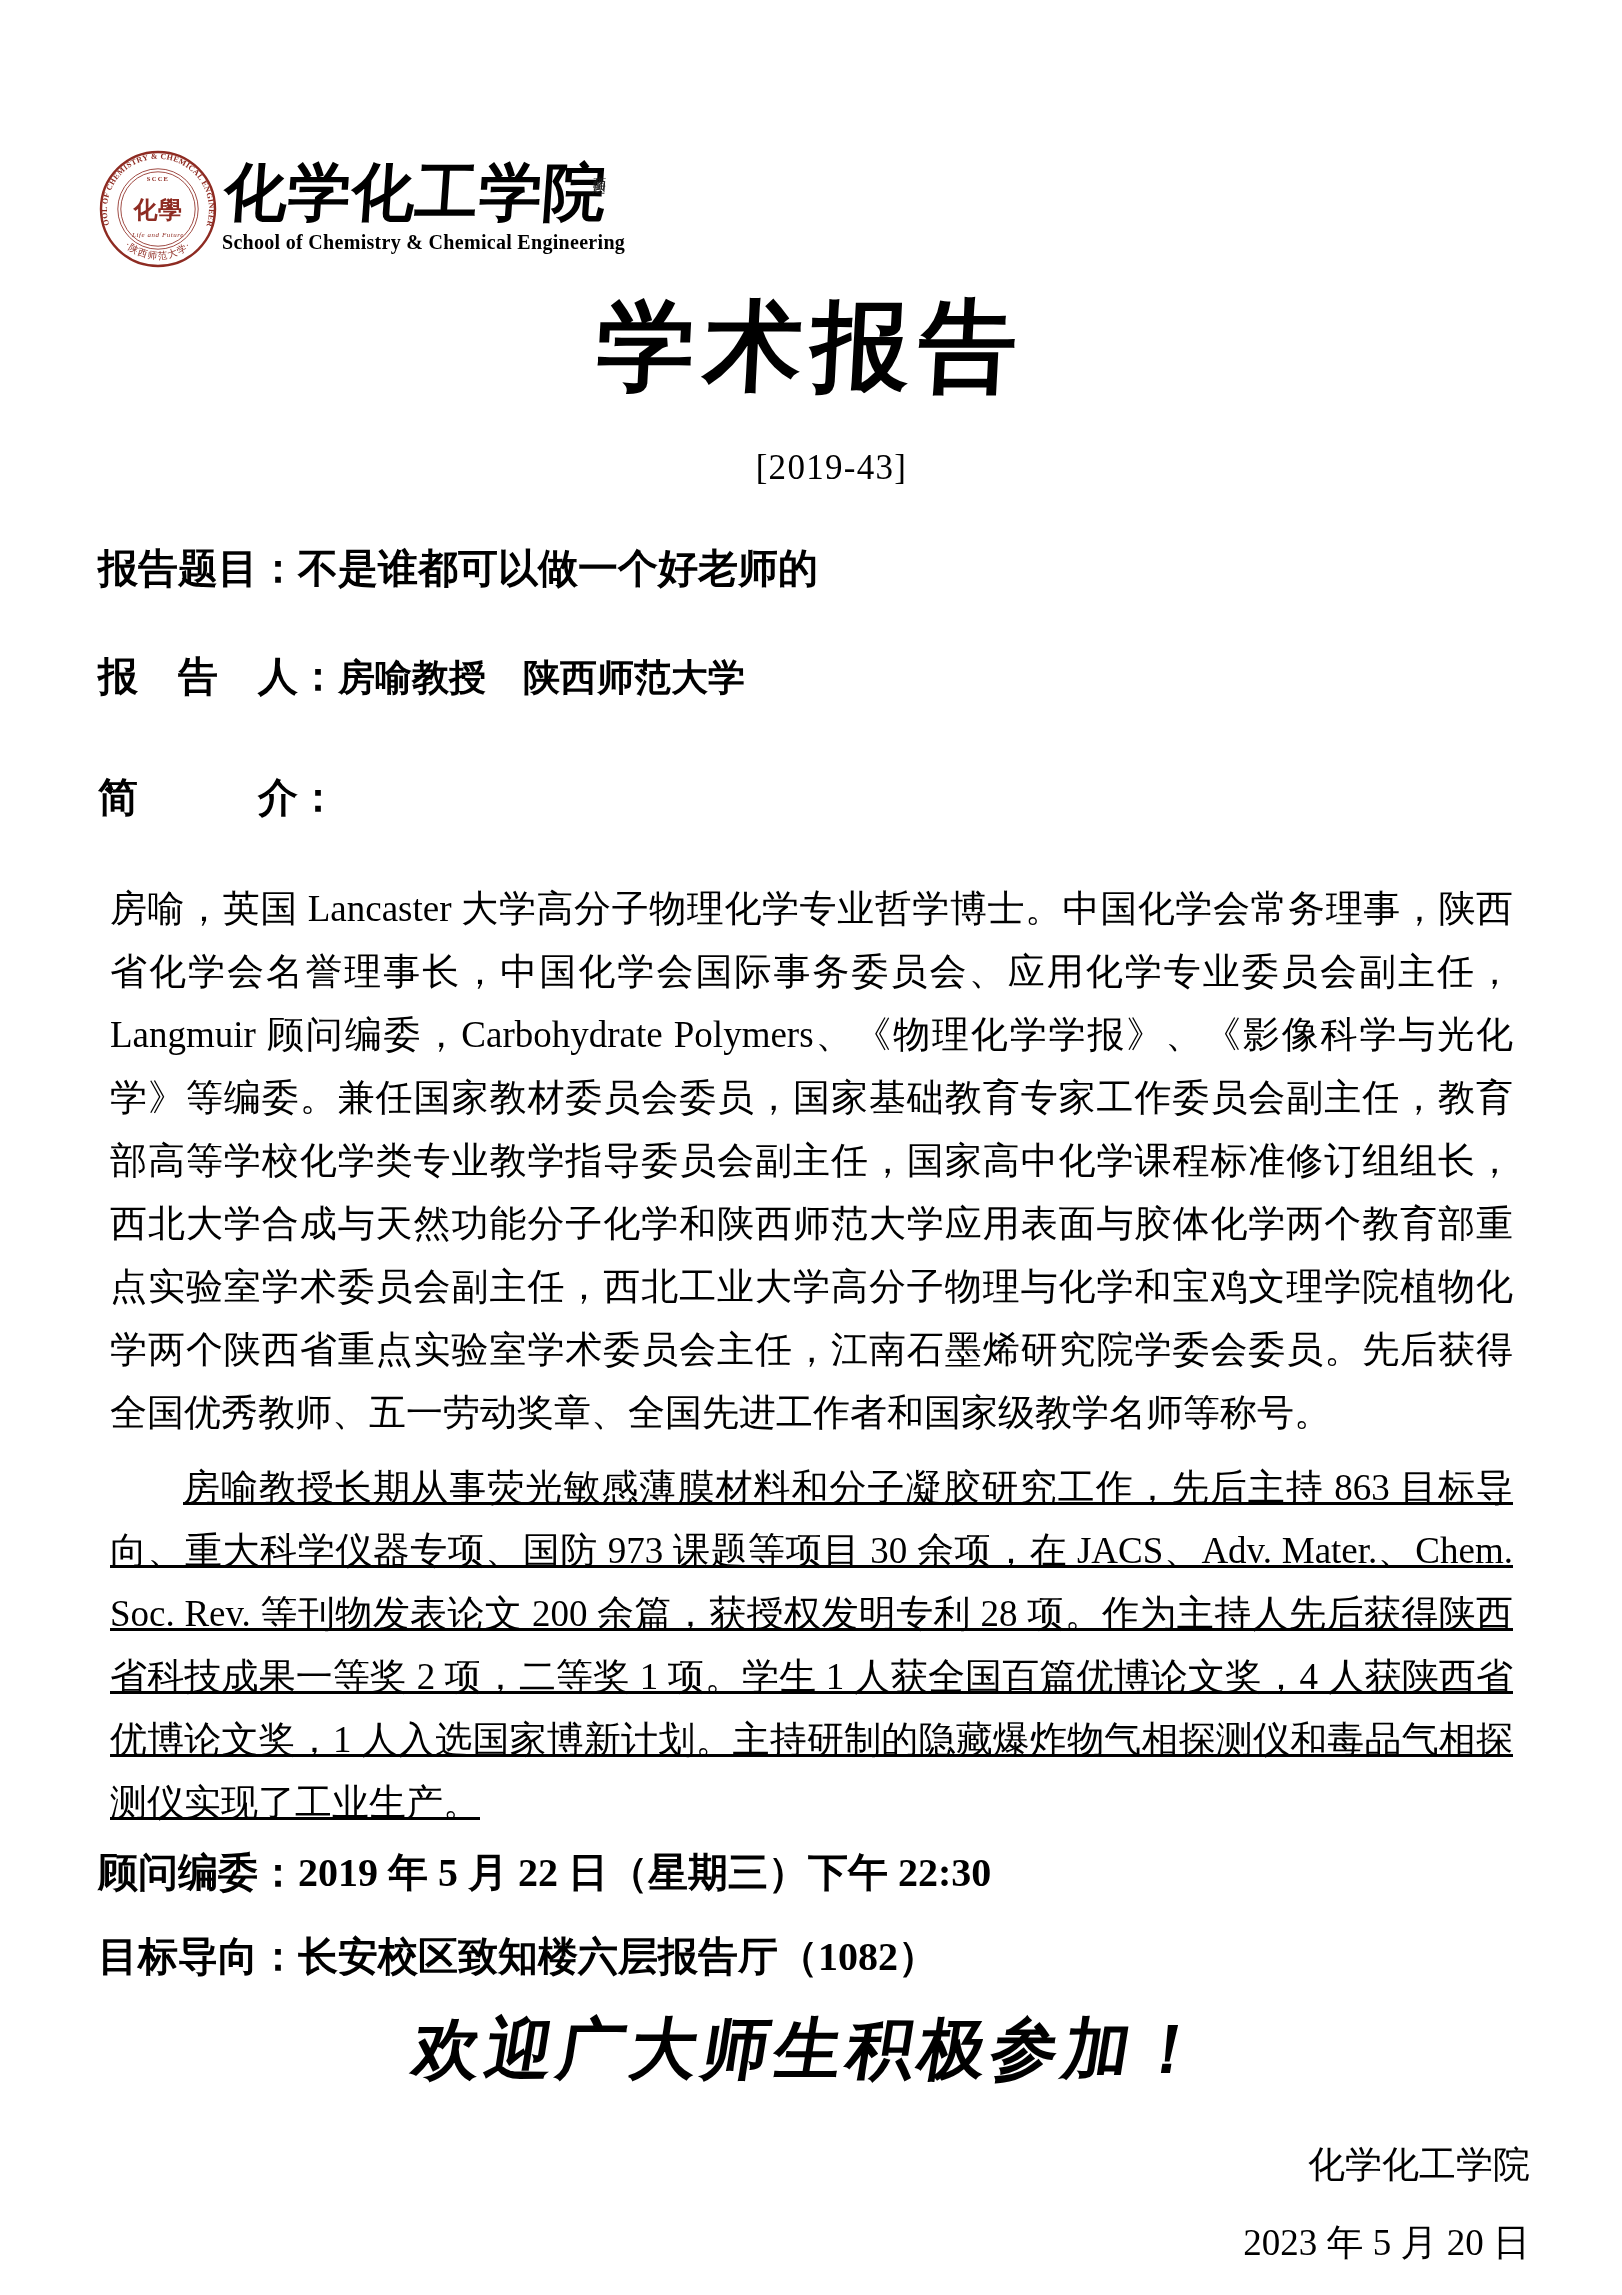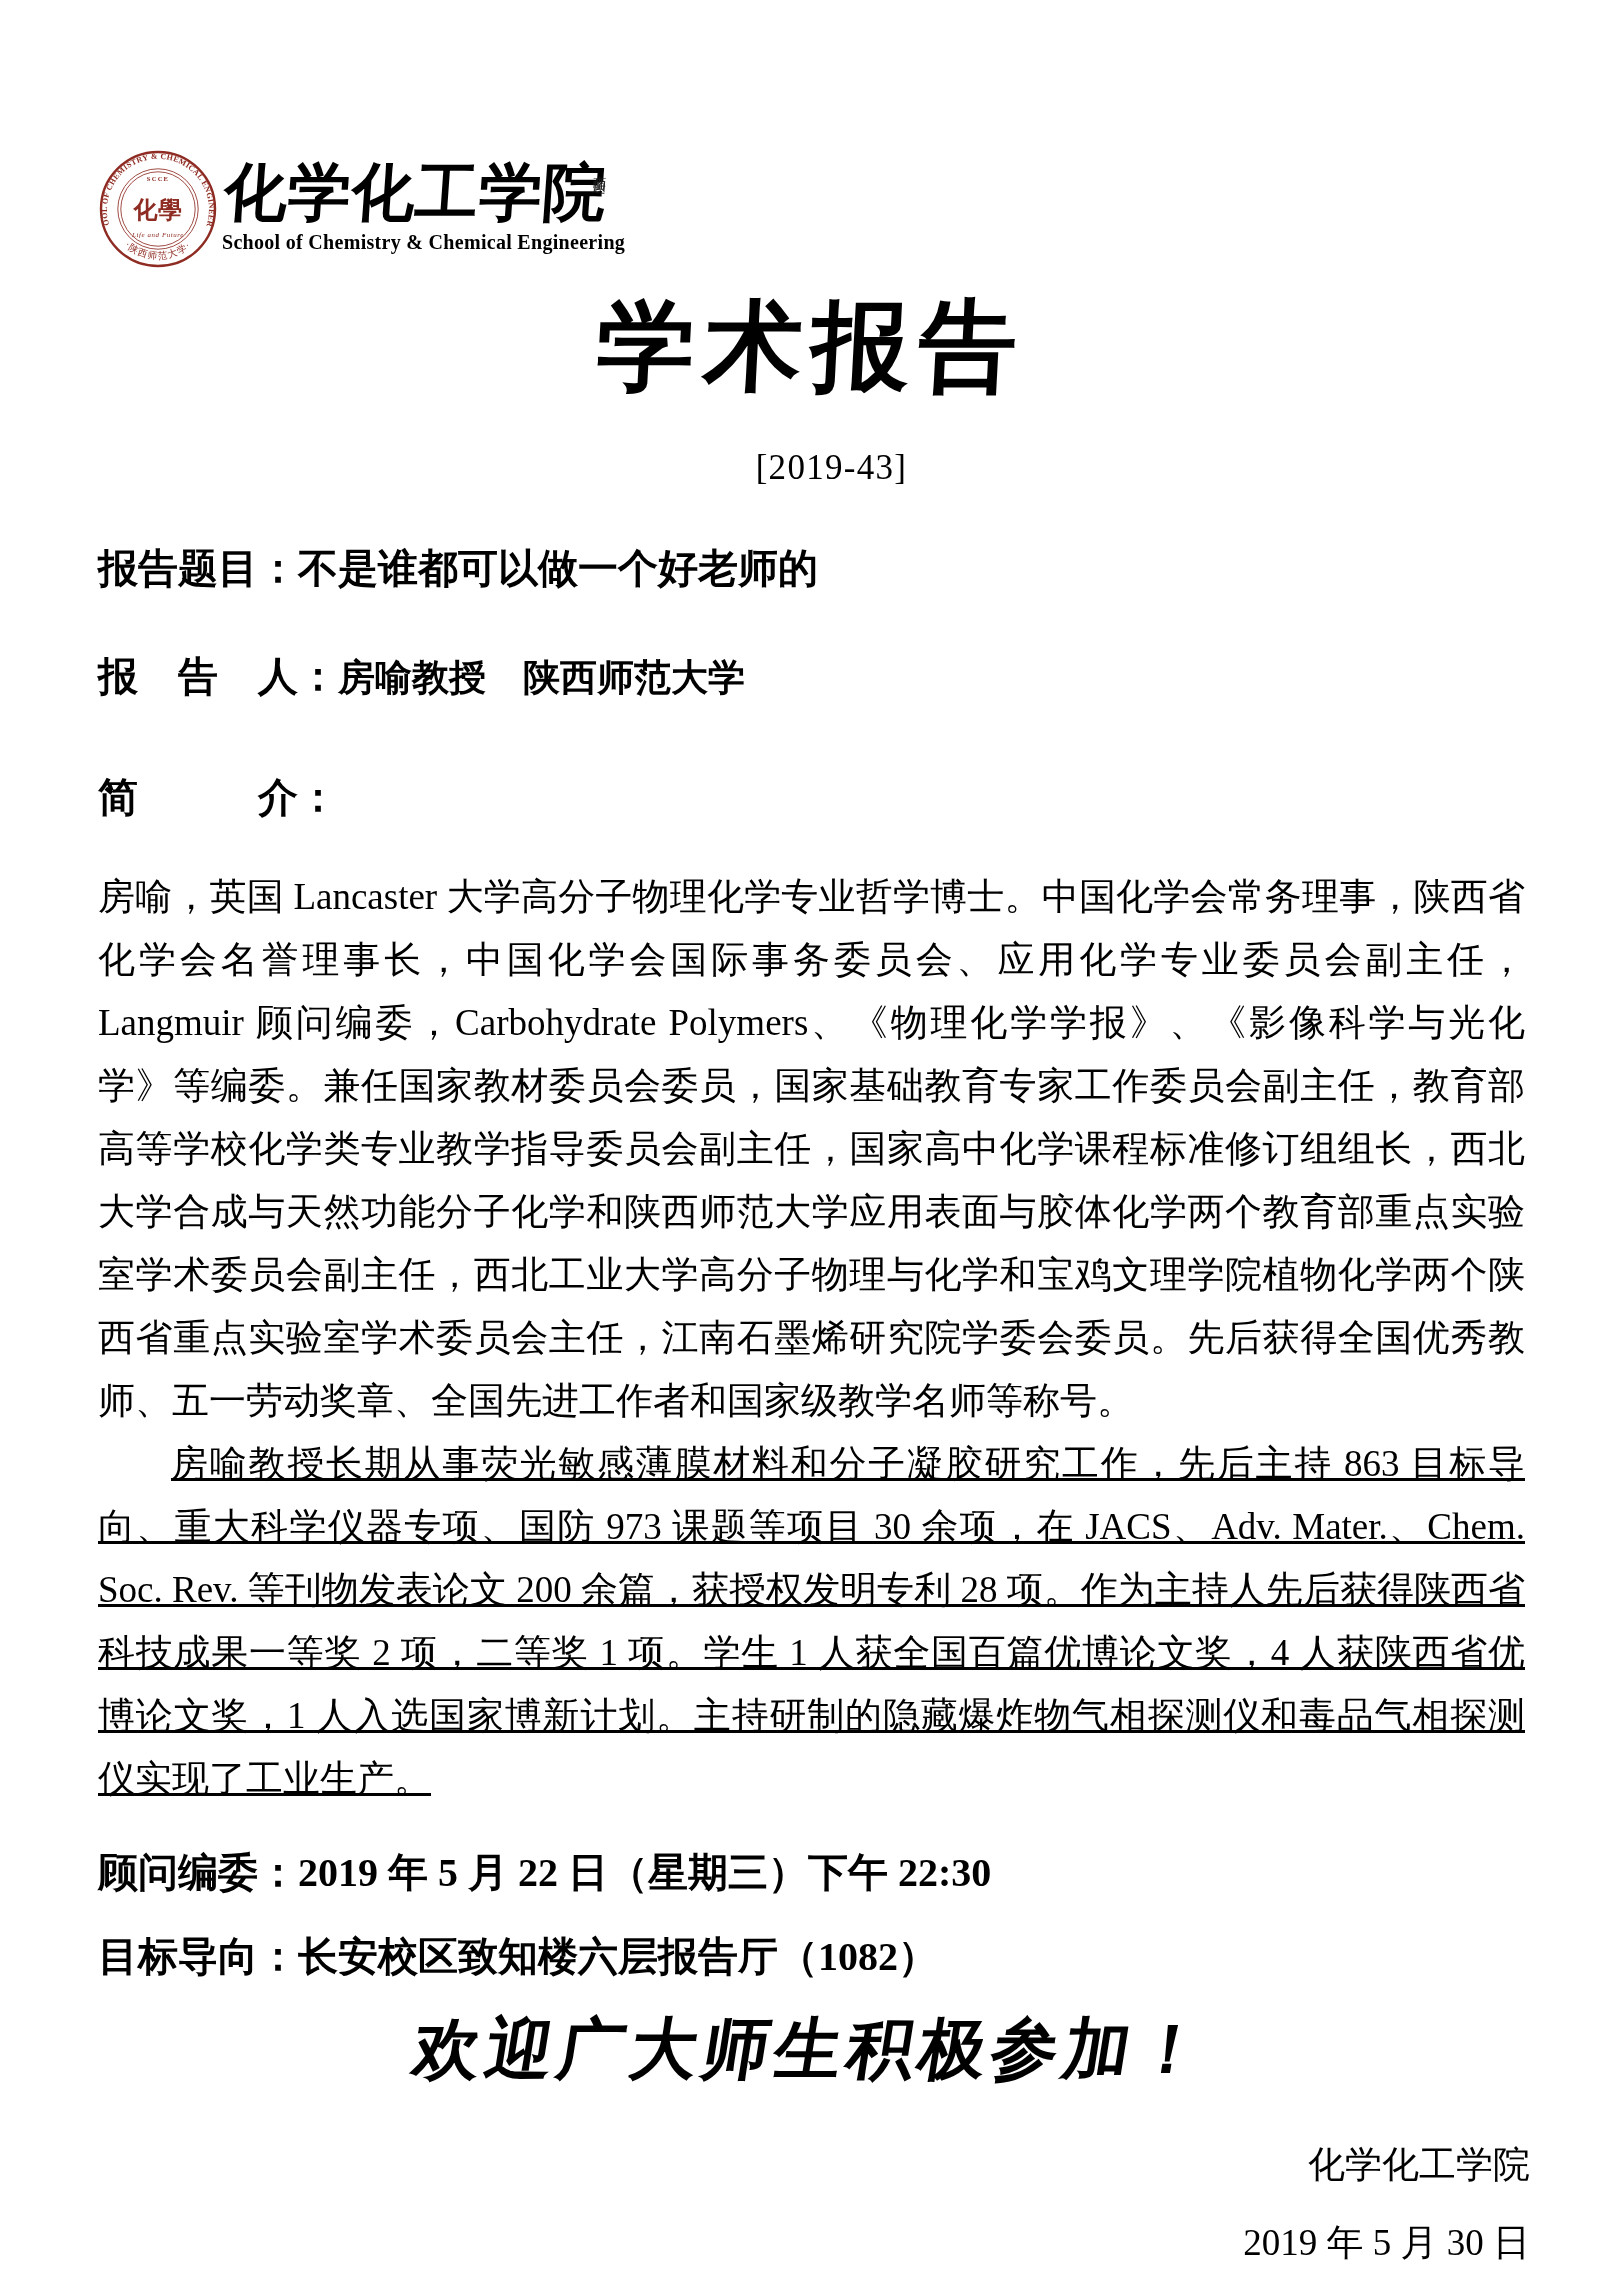--- a/index.html
+++ b/index.html
@@ -60,21 +60,21 @@
   .venue-line{ top:1929px; font-size:40px; }
   .meta-label{ font-weight:bold; }
   .meta-value{ font-weight:bold;margin-top:16px; }
 
   
   .intro-body{
     position:absolute; left:98px; top:865px; width:1427px;
     font-size:37px; line-height:63px; text-align:justify;
     text-justify:inter-ideograph;
   }
-  .bio-p{ margin:0; }
+  .bio-p{ margin:12px; }
   .bio-p.p2{ text-indent:73px;text-decoration:underline; }
 
   
   .welcome{
     position:absolute; top:2004px; left:0; width:100%; text-align:center;
   }
   .welcome-inner{
     display:inline-block; font-size:67px; font-weight:900;
     letter-spacing:5.2px; transform:skewX(-9deg); white-space:nowrap;
   }
@@ -140,16 +140,16 @@
   </div>
   <div class="meta-line venue-line">
     <span class="meta-label">目标导向：</span><span class="meta-value">长安校区致知楼六层报告厅（1082）</span>
   </div>
 
   <div class="welcome">
     <span class="welcome-inner">欢迎广大师生积极参加！</span>
   </div>
 
   <div class="footer-org">化学化工学院</div>
-  <div class="footer-date">2019 年 5 月 30 日</div>
+  <div class="footer-date">2023 年 5 月 20 日</div>
 
 </div>
 
 
 </body></html>

